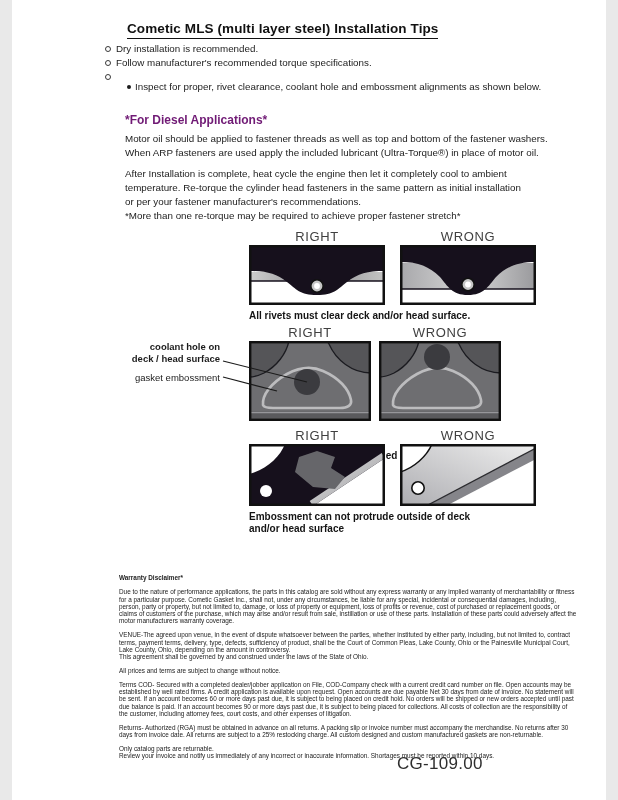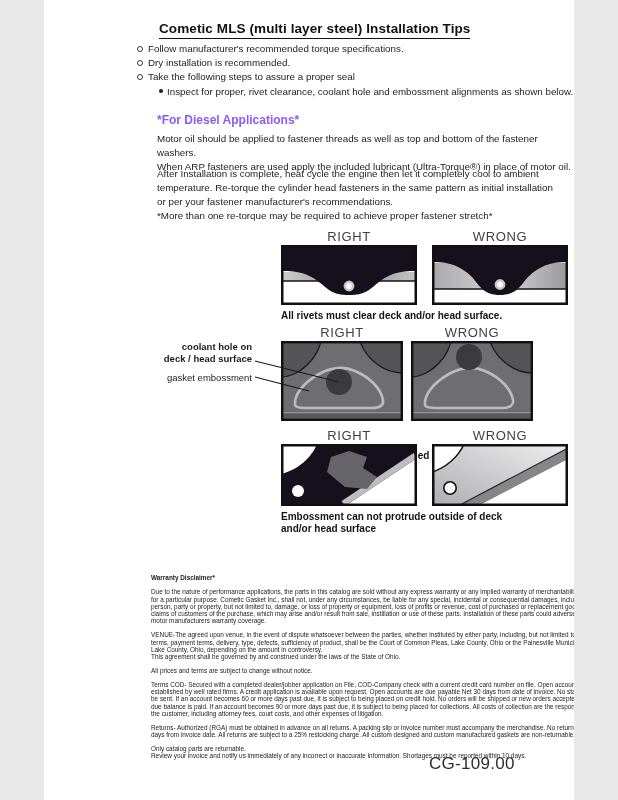--- a/index.html
+++ b/index.html
@@ -1,35 +1,35 @@
 <!DOCTYPE html>
 <html><head>
 <meta charset="utf-8">
 <style>
   html,body{margin:0;padding:0;background:#e9e9e9;}
   .page{
-    position:relative;width:530px;height:800px;background:#ffffff;
+    position:relative;width:594px;height:800px;background:#ffffff;
     font-family:"Liberation Sans", sans-serif;color:#1c1c1c;overflow:hidden;
     margin:0 auto;
   }
   .preline{white-space:pre-line;}
 
   .doc-title{
     position:absolute;left:115px;top:21px;font-size:13.5px;font-weight:bold;
     border-bottom:1.8px solid #111;padding-bottom:2px;letter-spacing:.1px;color:#111;
   }
   .bullets{position:absolute;left:93px;top:42px;font-size:9.8px;line-height:14.2px;}
   .b-row{display:flex;align-items:flex-start;}
   .b-marker{display:inline-block;width:4px;height:4px;border:1px solid #3a3a3a;border-radius:50%;
     margin:4px 5px 0 0;flex:none;}
   .sb-row{display:flex;align-items:flex-start;margin-left:22px;}
   .sb-marker{display:inline-block;width:4px;height:4px;background:#1c1c1c;border-radius:50%;
     margin:4.5px 4px 0 0;flex:none;}
 
-  .diesel-h{position:absolute;left:113px;top:113px;font-size:12px;font-weight:bold;color:#8b5cf6;}
+  .diesel-h{position:absolute;left:113px;top:113px;font-size:12px;font-weight:bold;color:#701a75;}
   .para{position:absolute;left:113px;font-size:9.8px;line-height:14px;}
   .p1{top:132px;}
   .p2{top:167px;}
   .note{top:209px;}
 
   .diag-row{position:absolute;}
   .row1{left:237px;top:229px;width:287px;}
   .row2{left:237px;top:325px;width:252px;}
   .row3{left:237px;top:428px;width:287px;}
   .rw-label{position:absolute;top:0;font-size:13px;color:#404040;letter-spacing:.6px;text-align:center;}
@@ -62,29 +62,28 @@
 </head>
 <body>
 
 <div class="page">
 
   <div class="doc-title">Cometic MLS (multi layer steel) Installation Tips</div>
 
   <div class="bullets">
     <div class="b-row">
       <span class="b-marker"></span>
-      <span>Follow manufacturer's recommended torque specifications.</span>
+      <span>Dry installation is recommended.</span>
     </div>
     <div class="b-row">
       <span class="b-marker"></span>
-      <span>Dry installation is recommended.</span>
+      <span>Follow manufacturer's recommended torque specifications.</span>
     </div>
     <div class="b-row">
       <span class="b-marker"></span>
-      <span>Take the following steps to assure a proper seal</span>
     </div>
     <div class="sb-row">
       <span class="sb-marker"></span>
       <span>Inspect for proper, rivet clearance, coolant hole and embossment alignments as shown below.</span>
     </div>
   </div>
 
   <div class="diesel-h">*For Diesel Applications*</div>
   <div class="para p2 preline">After Installation is complete, heat cycle the engine then let it completely cool to ambient
 temperature. Re-torque the cylinder head fasteners in the same pattern as initial installation

